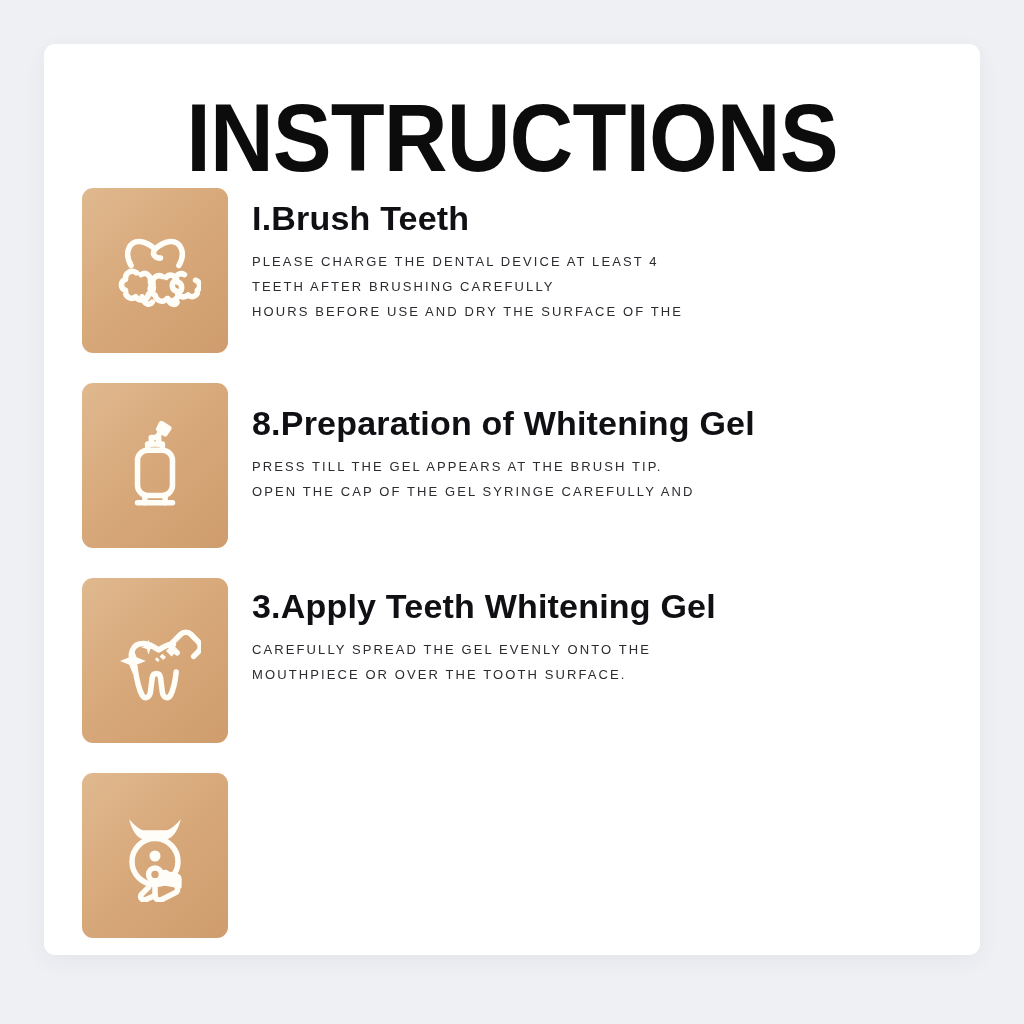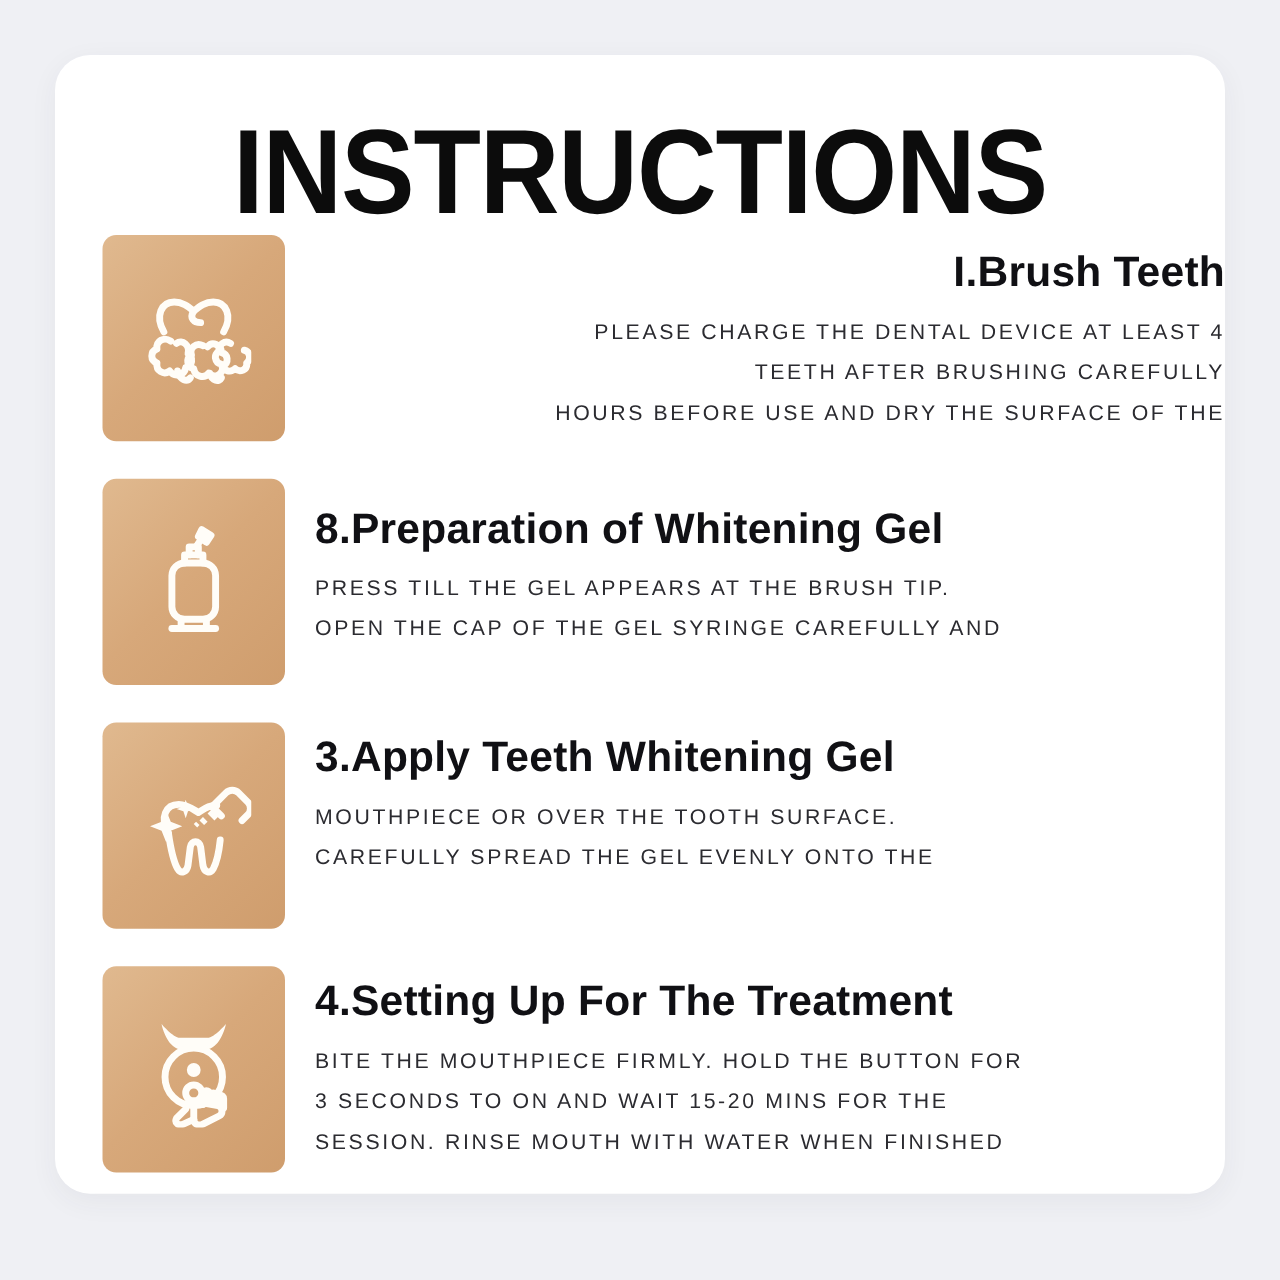--- a/index.html
+++ b/index.html
@@ -14,21 +14,21 @@
     overflow: hidden;
   }
 
   .card {
     position: absolute;
     left: 44px;
     top: 44px;
     width: 936px;
     height: 911px;
     background: #ffffff;
-    border-radius: 28px;
+    border-radius: 11px;
     box-shadow: 0 6px 22px rgba(60, 60, 80, 0.055);
     overflow: hidden;
   }
 
   .page-title {
     position: absolute;
     left: 0;
     top: 46px;
     width: 936px;
     text-align: center;
@@ -97,30 +97,30 @@
     font-size: 34px;
     line-height: 1.08;
     letter-spacing: 0.2px;
     color: #101014;
     margin: 0 0 13px 0;
     white-space: nowrap;
   }
 
   .step-body {
     margin: 0;
-    font-size: 17px;
+    font-size: 13px;
     font-weight: 400;
     line-height: 1.92;
     letter-spacing: 2.1px;
     color: #2b2b30;
     text-transform: uppercase;
   }
   .step-body .line { display: block; white-space: nowrap; }
 
-  .step-1 .step-text { padding-top: 12px; text-align: right; }
+  .step-1 .step-text { padding-top: 12px; }
   .step-2 .step-text { padding-top: 22px; }
   .step-3 .step-text { padding-top: 10px; }
   .step-4 .step-text { padding-top: 10px; }
 </style>
 </head>
 <body>
 
 <div class="card">
 
   <div class="page-title">INSTRUCTIONS</div>
@@ -181,45 +181,37 @@
           <path d="M66 33 L78 21 C81 18 86 18 89 21 L97 29 C100 32 100 37 97 40 L92 45"></path>
           <path d="M66 33 L74 41"></path>
           <path class="solid" d="M62 39 L67 34 L73 40 L68 45 Z"></path>
           <path class="solid" d="M58 42 L62 46 L59 49 L55 45 Z"></path>
           <path class="solid" d="M52 46 L55 49 L53 51 L50 48 Z"></path>
         </svg>
       </div>
       <div class="step-text">
         <div class="step-heading">3.Apply Teeth Whitening Gel</div>
         <div class="step-body">
+          <span class="line">CAREFULLY SPREAD THE GEL EVENLY ONTO THE</span>
           <span class="line">MOUTHPIECE OR OVER THE TOOTH SURFACE.</span>
-          <span class="line">CAREFULLY SPREAD THE GEL EVENLY ONTO THE</span>
         </div>
       </div>
     </div>
 
     <div class="step step-4">
       <div class="tile">
         <svg viewBox="0 0 100 100" aria-hidden="true">
           <path class="solid" d="M22 10 C22 10 26 30 38 32 L62 32 C74 30 78 10 78 10 C78 10 68 22 62 22 L38 22 C32 22 22 10 22 10 Z"></path>
           <circle cx="50" cy="56" r="25"></circle>
           <circle class="solid" cx="50" cy="50" r="6"></circle>
           <circle cx="50" cy="70" r="7"></circle>
           <path d="M50 77 L50 93"></path>
           <path d="M50 93 C50 97 54 99 58 97 L72 90 C76 88 75 82 71 81 L60 79"></path>
           <path d="M58 80 L58 71 C58 67 64 67 64 71 L64 79"></path>
           <path d="M64 79 L64 73 C64 69 70 69 70 73 L70 80"></path>
           <path d="M70 80 L70 75 C70 71 76 71 76 75 L76 83"></path>
           <path d="M50 93 L41 97 C37 99 33 96 35 92 L43 84"></path>
         </svg>
       </div>
-      <div class="step-text">
-        <div class="step-heading">4.Setting Up For The Treatment</div>
-        <div class="step-body">
-          <span class="line">BITE THE MOUTHPIECE FIRMLY. HOLD THE BUTTON FOR</span>
-          <span class="line">3 SECONDS TO ON AND WAIT 15-20 MINS FOR THE</span>
-          <span class="line">SESSION. RINSE MOUTH WITH WATER WHEN FINISHED</span>
-        </div>
-      </div>
     </div>
 
   </div>
 </div>
 
 </body></html>

